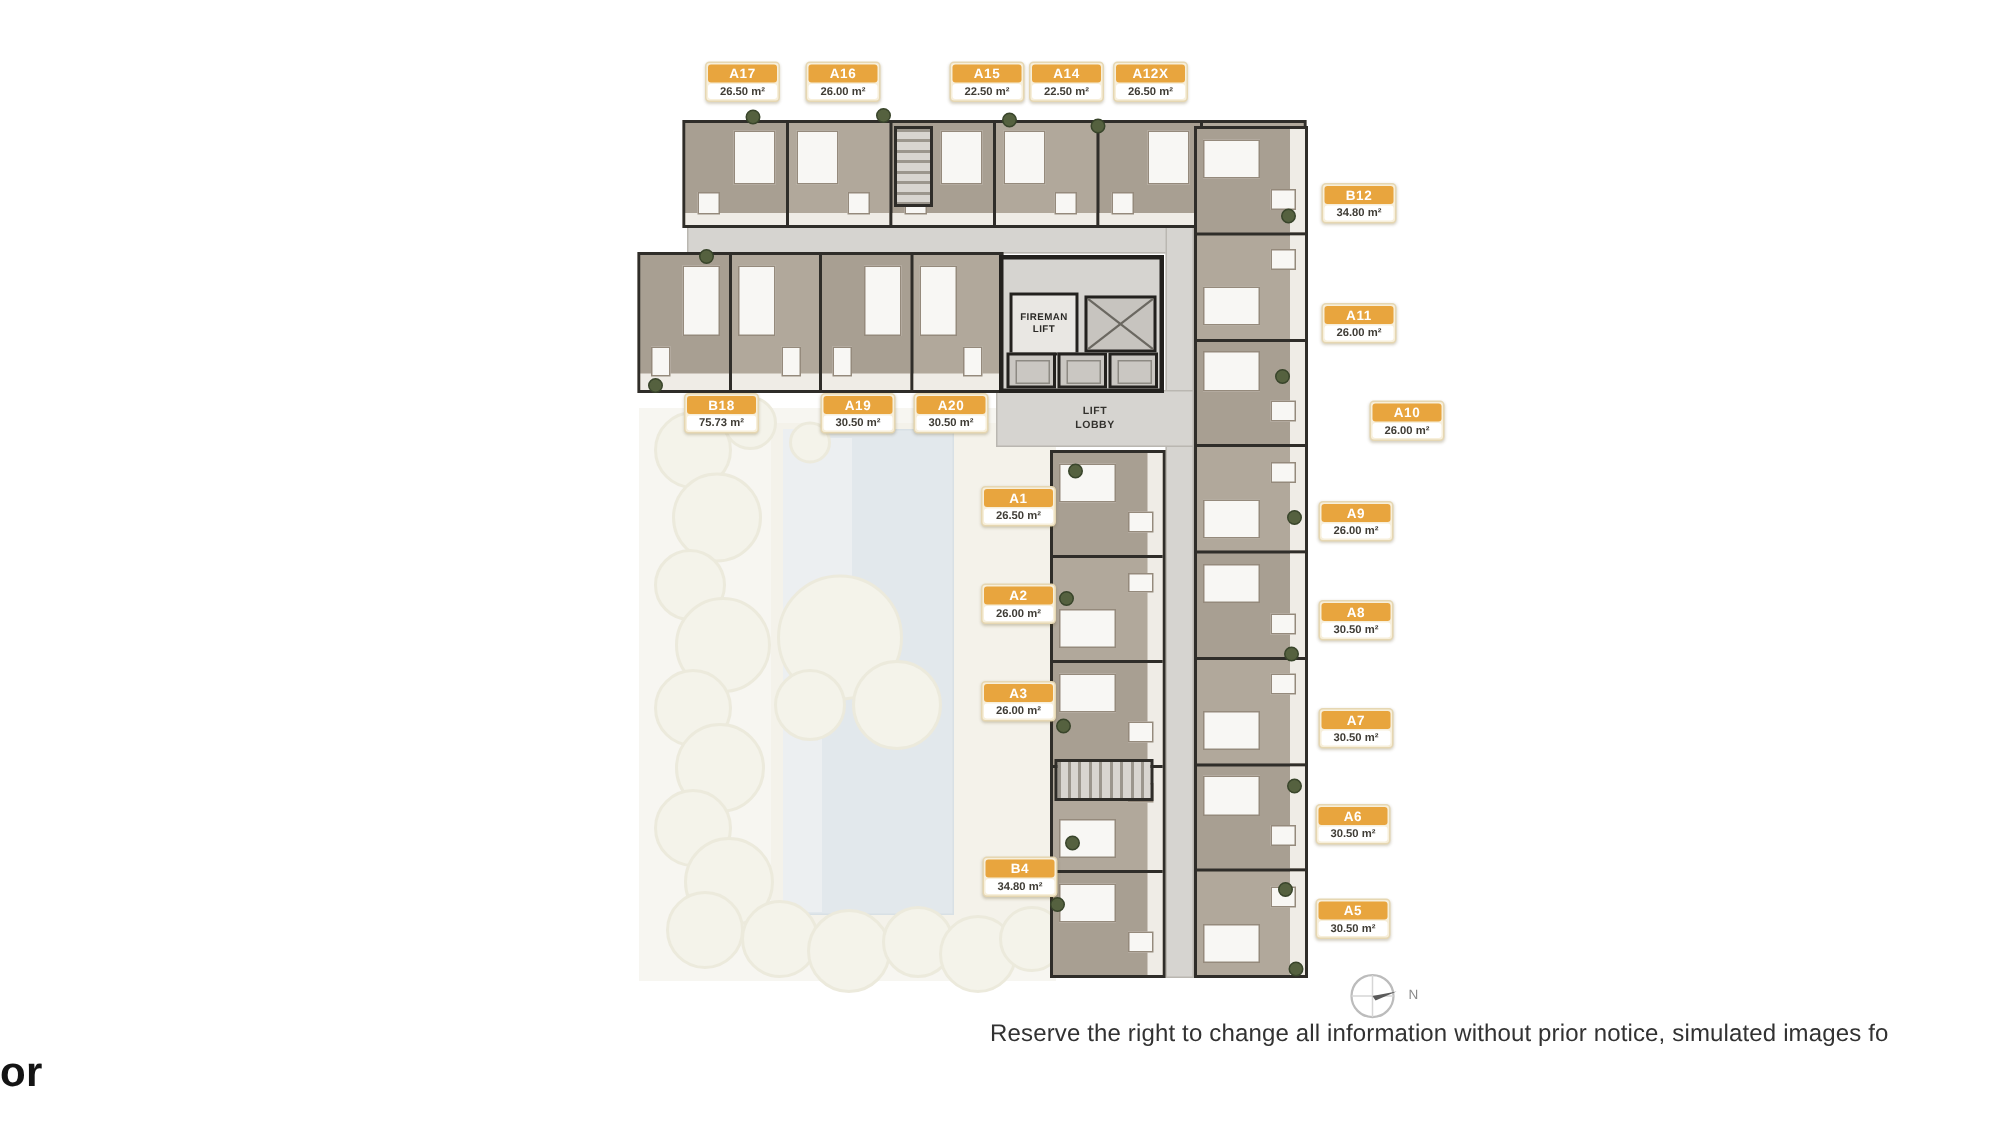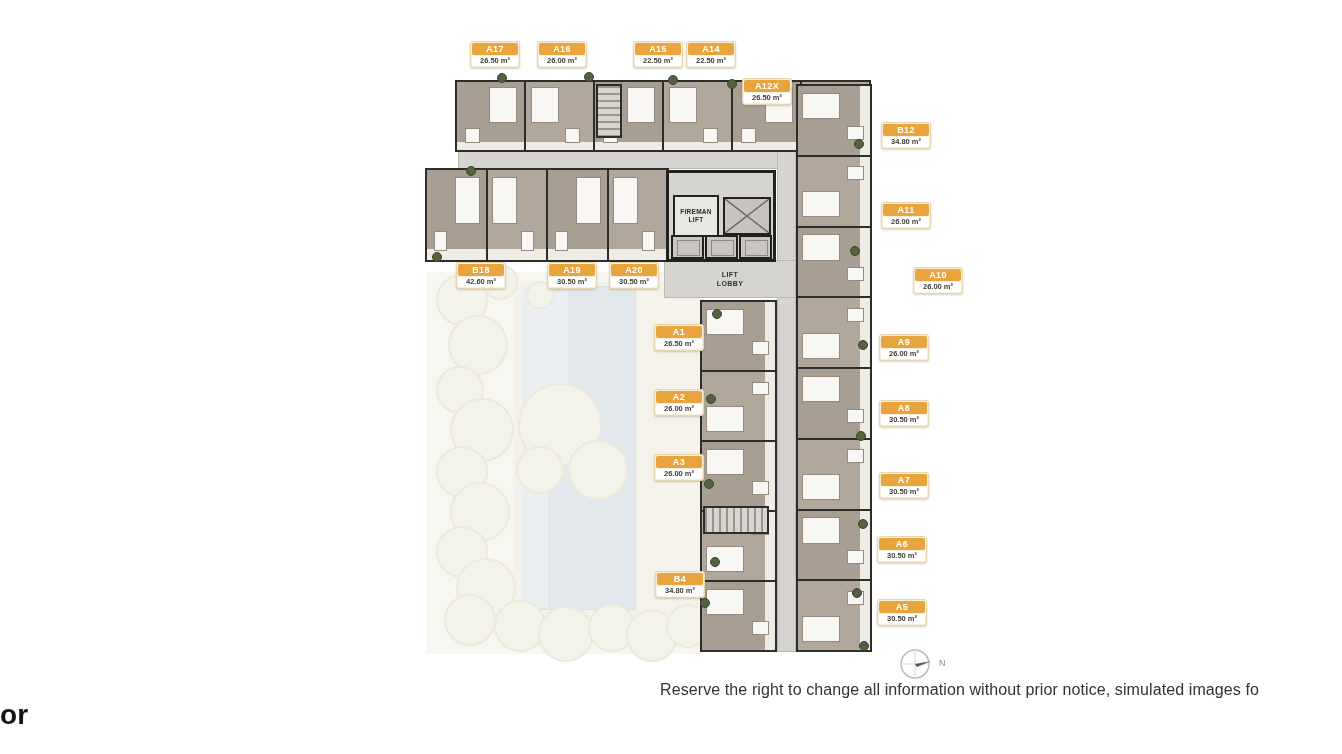--- a/index.html
+++ b/index.html
@@ -269,21 +269,21 @@
         <div class="badge-area">26.00 m²</div>
       </div>
       <div class="badge" style="left: 633px; top: 41px;">
         <div class="badge-id">A15</div>
         <div class="badge-area">22.50 m²</div>
       </div>
       <div class="badge" style="left: 686px; top: 41px;">
         <div class="badge-id">A14</div>
         <div class="badge-area">22.50 m²</div>
       </div>
-      <div class="badge" style="left: 742px; top: 41px; margin-top: 37px;">
+      <div class="badge" style="left: 742px; top: 41px;">
         <div class="badge-id">A12X</div>
         <div class="badge-area">26.50 m²</div>
       </div>
       <div class="badge" style="left: 881px; top: 122px;">
         <div class="badge-id">B12</div>
         <div class="badge-area">34.80 m²</div>
       </div>
       <div class="badge" style="left: 881px; top: 202px;">
         <div class="badge-id">A11</div>
         <div class="badge-area">26.00 m²</div>
@@ -307,21 +307,21 @@
       <div class="badge" style="left: 877px; top: 536px;">
         <div class="badge-id">A6</div>
         <div class="badge-area">30.50 m²</div>
       </div>
       <div class="badge" style="left: 877px; top: 599px;">
         <div class="badge-id">A5</div>
         <div class="badge-area">30.50 m²</div>
       </div>
       <div class="badge" style="left: 456px; top: 262px;">
         <div class="badge-id">B18</div>
-        <div class="badge-area">42.60 m²</div>
+        <div class="badge-area">75.73 m²</div>
       </div>
       <div class="badge" style="left: 547px; top: 262px;">
         <div class="badge-id">A19</div>
         <div class="badge-area">30.50 m²</div>
       </div>
       <div class="badge" style="left: 609px; top: 262px;">
         <div class="badge-id">A20</div>
         <div class="badge-area">30.50 m²</div>
       </div>
       <div class="badge" style="left: 654px; top: 324px;">

